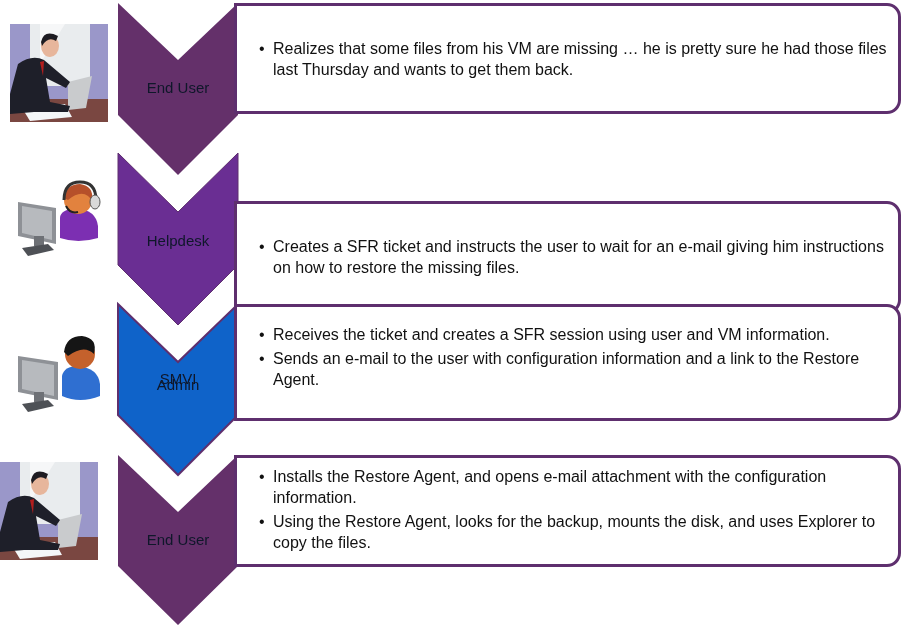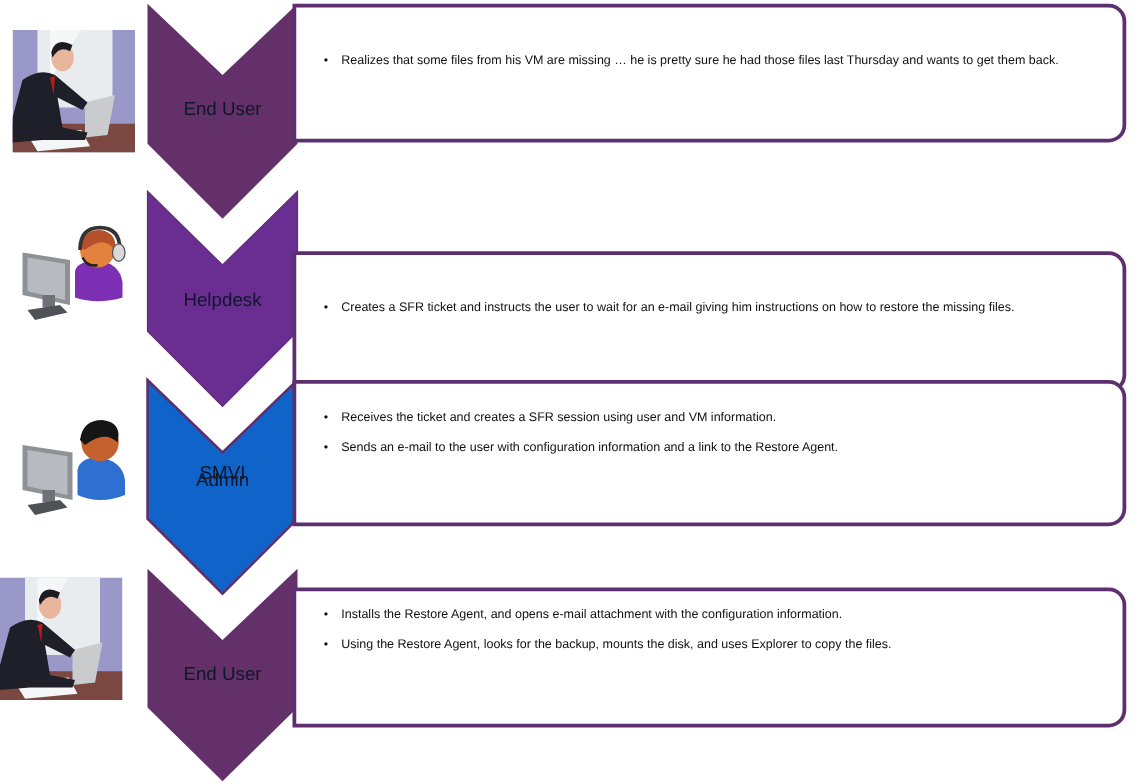--- a/index.html
+++ b/index.html
@@ -2,21 +2,21 @@
 <html><head>
 <meta charset="utf-8">
 <style>
   html, body { margin:0; padding:0; background:#ffffff; }
   body { width:910px; height:627px; position:relative; overflow:hidden; font-family:"Liberation Sans", sans-serif; }
   .stage { position:absolute; left:0; top:0; width:910px; height:627px; }
   .chev { position:absolute; left:0; top:0; }
   .chev-label { position:absolute; width:120px; text-align:center; color:#0f172a; font-size:15px; line-height:24px; font-family:"Liberation Sans", sans-serif; }
   .box { position:absolute; left:234px; width:667px; border:3px solid #5e2f6e; border-left-width:3px; border-radius:0 14px 14px 0; background:#fff; box-sizing:border-box; }
   .box ul { margin:0; padding:0; list-style:none; position:absolute; left:22px; right:10px; }
-  .box li { position:relative; padding-left:14px; font-size:10px; line-height:21px; color:#111; margin-bottom:3px; }
+  .box li { position:relative; padding-left:14px; font-size:16px; line-height:21px; color:#111; margin-bottom:3px; }
   .box li::before { content:"\2022"; position:absolute; left:0; top:0; color:#111; }
   .avatar { position:absolute; }
 </style>
 </head>
 <body>
 
 <div class="stage">
 
   <svg class="chev" width="910" height="627">
     <polygon fill="#64306a" points="118,3 178,60 238,3 238,115 178,175 118,115"></polygon>
@@ -40,21 +40,21 @@
     <ul style="top:32px;">
       <li>Creates a SFR ticket and instructs the user to wait for an e-mail giving him instructions on how to restore the missing files.</li>
     </ul>
   </div>
   <div class="box" style="top:304px;height:117px;">
     <ul style="top:17px;">
       <li>Receives the ticket and creates a SFR session using user and VM information.</li>
       <li>Sends an e-mail to the user with configuration information and a link to the Restore Agent.</li>
     </ul>
   </div>
-  <div class="box" style="top:455px;height:112px;margin-top:15px;">
+  <div class="box" style="top:455px;height:112px;">
     <ul style="top:8px;">
       <li>Installs the Restore Agent, and opens e-mail attachment with the configuration information.</li>
       <li>Using the Restore Agent, looks for the backup, mounts the disk, and uses Explorer to copy the files.</li>
     </ul>
   </div>
 
   <svg class="avatar" style="left:10px;top:24px;" width="98" height="98" viewBox="0 0 98 98">
     <rect x="0" y="0" width="98" height="98" fill="#9a97c9"></rect>
     <rect x="20" y="0" width="60" height="62" fill="#e9ecee"></rect>
     <polygon points="30,0 55,0 30,40" fill="#f6f7f8"></polygon>

